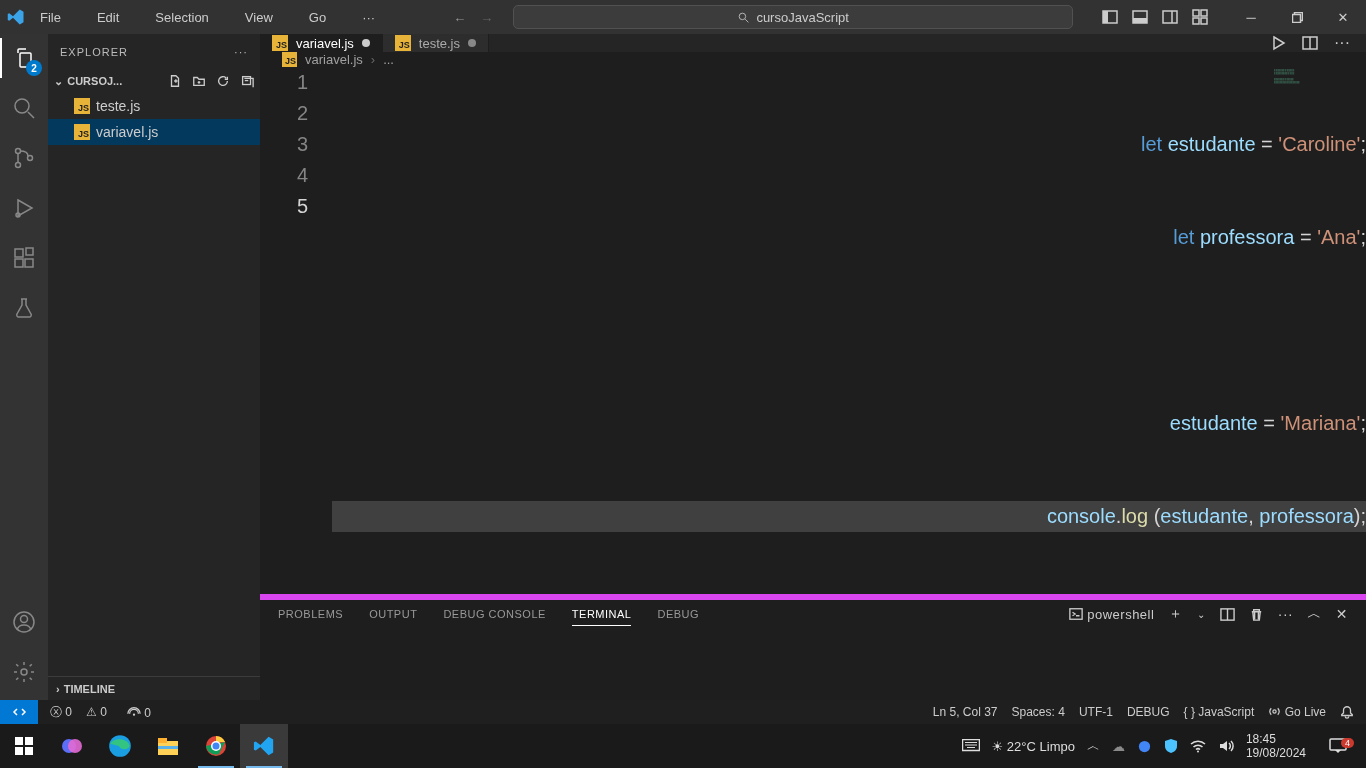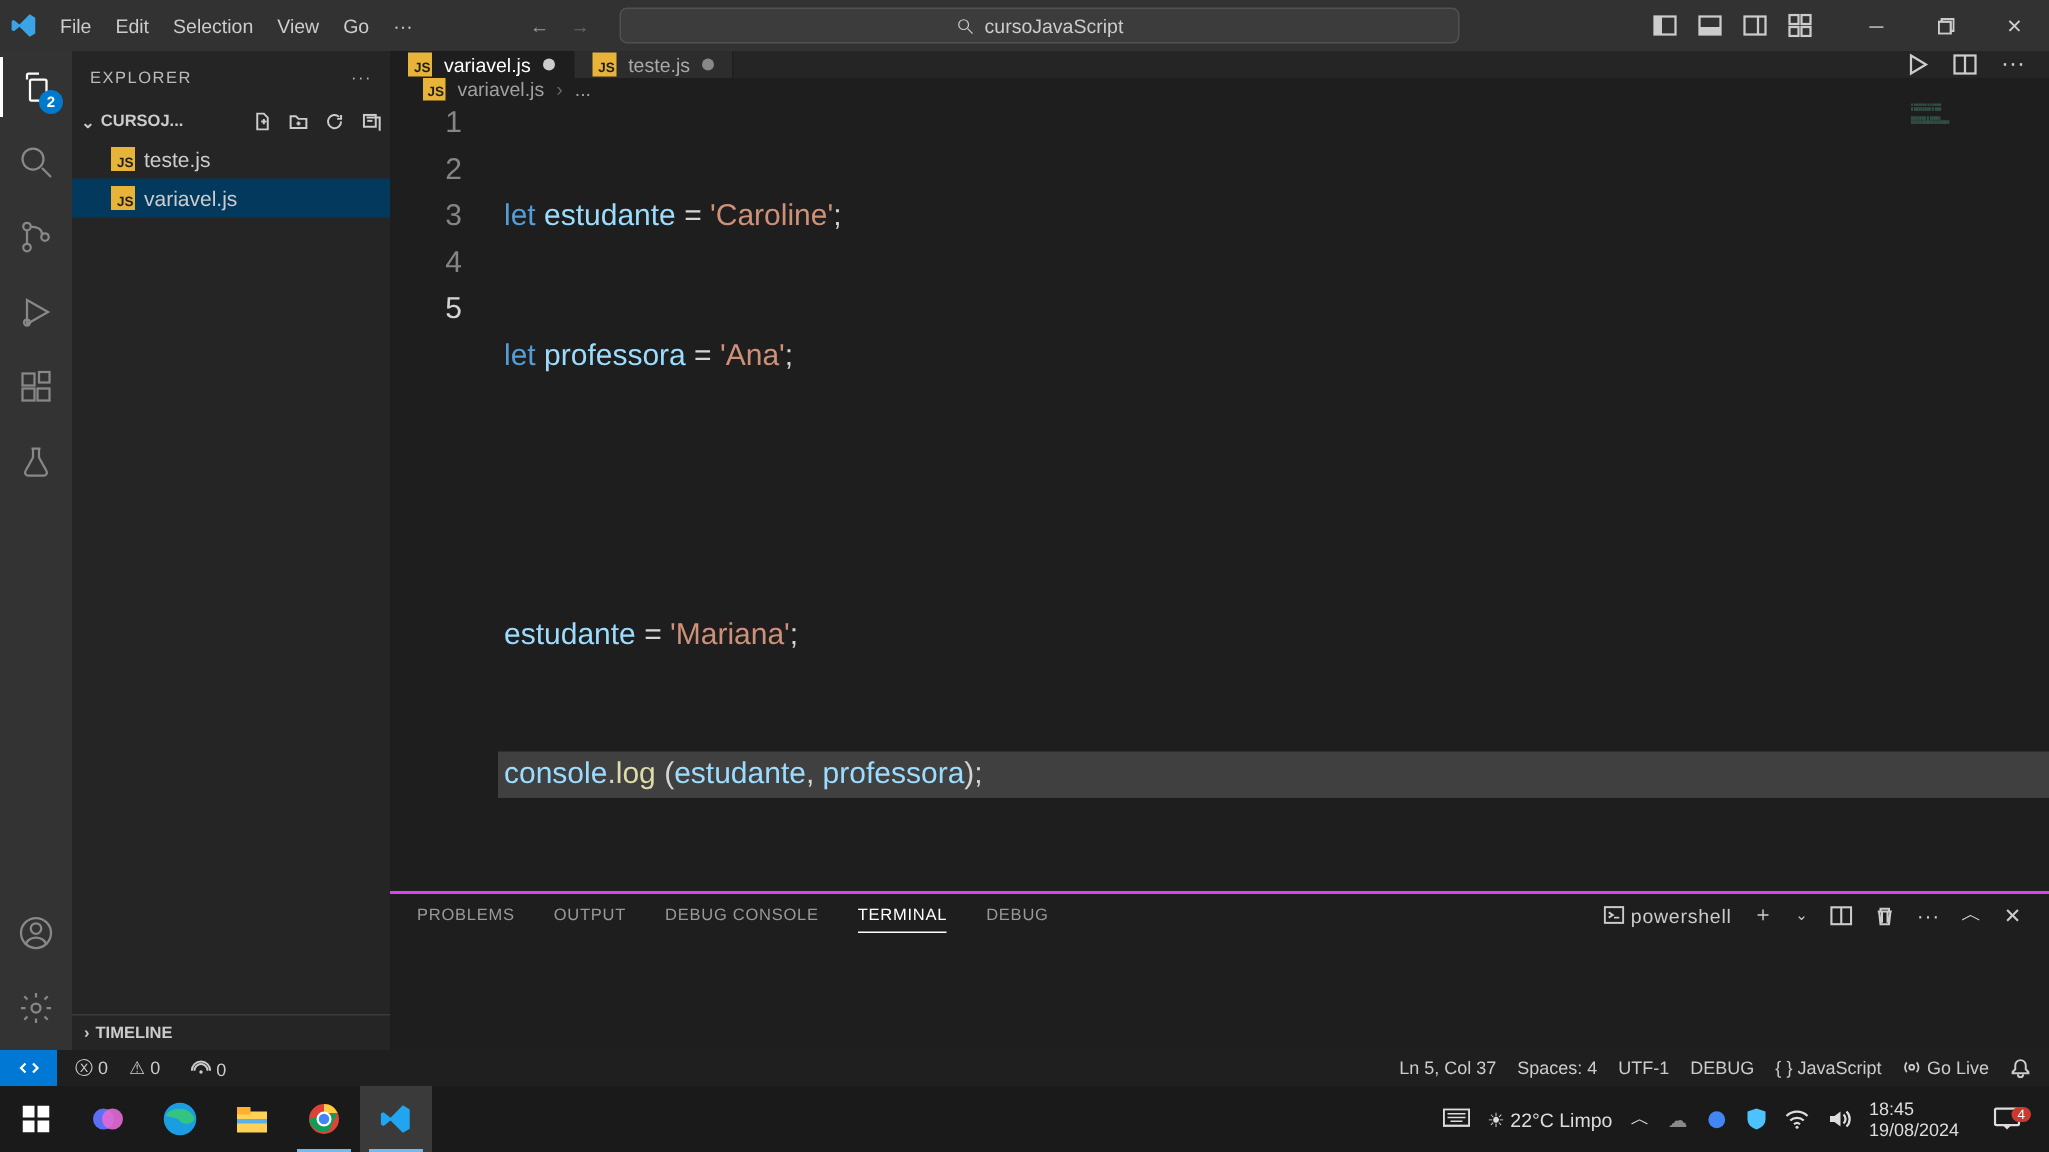--- a/index.html
+++ b/index.html
@@ -1,21 +1,21 @@
 <!DOCTYPE html>
 <html><head>
 <meta charset="utf-8">
 <style>
 * { margin:0; padding:0; box-sizing:border-box; font-family:"Segoe UI",Arial,sans-serif; user-select:none; }
 body { width:1366px; height:768px; background:#1e1e1e; color:#ccc; overflow:hidden; position:relative; }
 
 
 .titleBar { height:34px; background:#323233; display:flex; align-items:center; font-size:13px; }
 .titleBar .vsLogo { width:32px; display:flex; align-items:center; justify-content:center; }
-.titleBar .menu { display:flex; gap:0; }
+.titleBar .menu { display:flex; gap:20px; }
 .titleBar .menu span { padding:4px 8px; cursor:default; }
 .titleBar .navBtns { display:flex; gap:14px; margin-left:70px; color:#999; }
 .titleBar .search { margin-left:20px; width:560px; height:24px; background:#3c3c3c; border:1px solid #515151; border-radius:5px; display:flex; align-items:center; justify-content:center; gap:6px; color:#ccc; font-size:13px;}
 .titleBar .winCtl { margin-left:auto; display:flex; align-items:center; height:100%; }
 .titleBar .layoutIcons { display:flex; gap:14px; padding-right:20px; color:#ccc;}
 .titleBar .winBtns { display:flex; }
 .titleBar .winBtns span { width:46px; height:34px; display:flex; align-items:center; justify-content:center; }
 
 
 .mainArea { display:flex; height:666px; }
@@ -42,27 +42,27 @@
 .tab .dot{ width:8px; height:8px; border-radius:50%; background:#ccc;}
 .tabBarActions{ margin-left:auto; display:flex; align-items:center; gap:16px; padding-right:16px; color:#ccc; font-size:16px;}
 
 .breadcrumb{ height:28px; padding-left:22px; display:flex; align-items:center; font-size:13px; color:#a0a0a0; gap:8px;}
 .breadcrumb .jsIcon{width:15px;height:15px;}
 
 .codeArea{ flex:1; display:flex; font-family:Consolas,monospace; font-size:20px; line-height:31px; position:relative;}
 .gutter{ width:72px; text-align:right; padding-right:24px; color:#858585;}
 .gutter .gline{ height:31px;}
 .gutter .gline.cur{ color:#d4d4d4;}
-.code{ flex:1; white-space:pre; color:#d4d4d4; position:relative; }
+.code{ flex:1; white-space:pre; color:#d4d4d4; position:relative;text-align:right; }
 .code .cline{ height:31px; padding-left:4px;}
 .code .cline.cur{ background:#404040;}
 .kw{ color:#569cd6;} .var{ color:#9cdcfe;} .str{ color:#ce9178;} .fn{ color:#dcdcaa;} .obj{color:#9cdcfe;}
 .minimap{ position:absolute; right:2px; top:2px; width:90px; height:60px; opacity:0.35; font-size:2px; line-height:3px; color:#5a8; overflow:hidden; pointer-events:none;}
 
-.panel{ height:370px; border-top:2px solid #d946ef; background:#1e1e1e; display:flex; flex-direction:column;}
+.panel{ height:370px; border-top:6px solid #d946ef; background:#1e1e1e; display:flex; flex-direction:column;}
 .panelTabs{ height:34px; display:flex; align-items:center; padding:0 18px; gap:26px; font-size:11px; letter-spacing:.5px; color:#999;}
 .panelTabs span{ cursor:default; padding-bottom:5px; border-bottom:1px solid transparent;}
 .panelTabs span.active{ color:#fff; border-bottom-color:#fff;}
 .panelTabs .ptActions{ margin-left:auto; display:flex; align-items:center; gap:14px; color:#ccc; font-size:14px;}
 .panelTabs .ptActions .shell{font-size:13px;}
 .terminal{ flex:1; padding:6px 18px; font-family:Consolas,monospace; font-size:20px; line-height:32px; color:#e6e6e6; white-space:pre-wrap; word-break:break-all;}
 .terminal .cmdNode{ color:#e2e270;}
 .terminal .cursor{ display:inline-block; width:12px; height:22px; border:1px solid #e6e6e6; vertical-align:text-bottom;}
 
 

